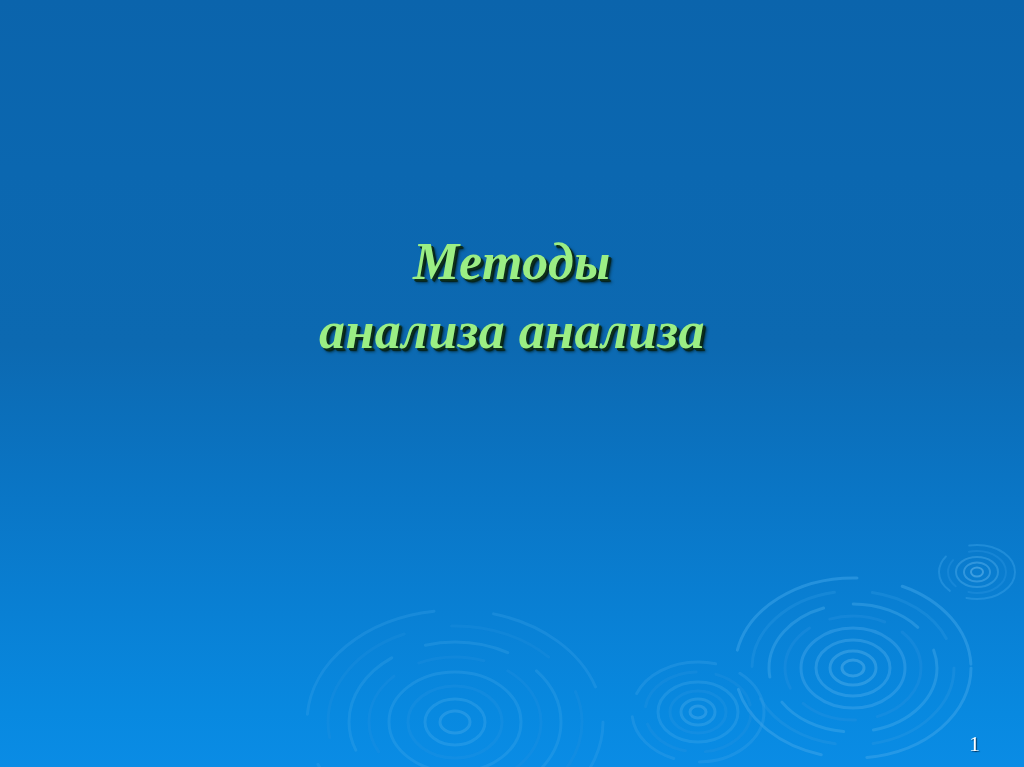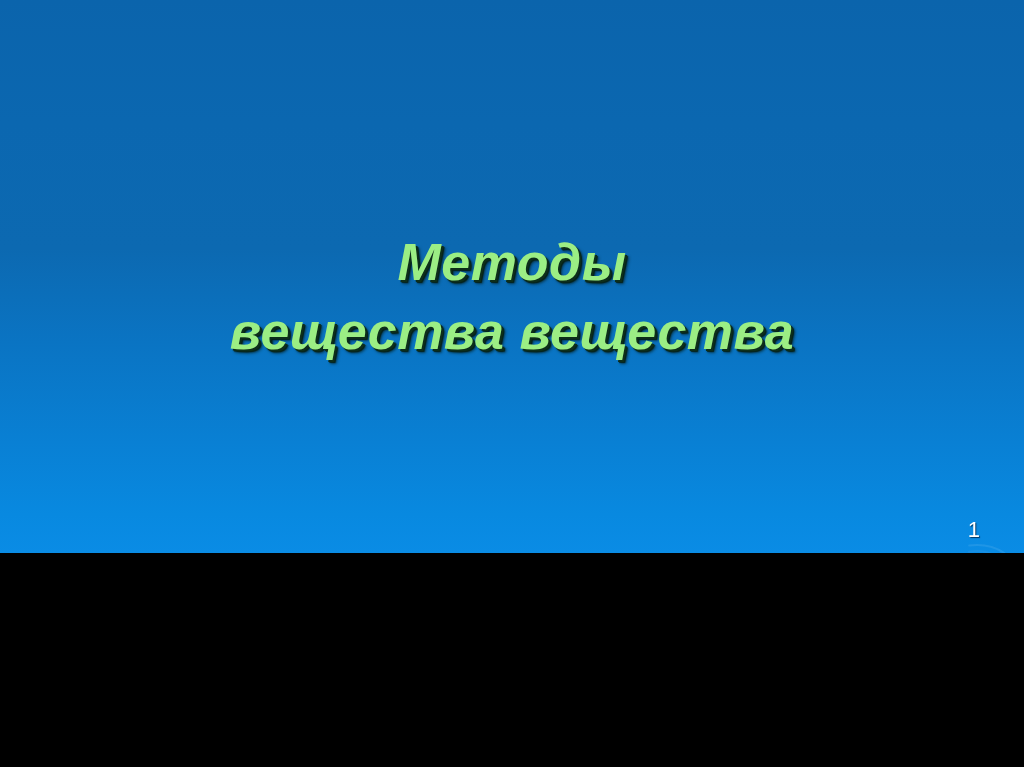--- a/index.html
+++ b/index.html
@@ -4,23 +4,23 @@
 <title>Slide</title>
 <style>
   html, body {
     margin: 0;
     padding: 0;
     background: #000;
   }
   #slide {
     position: relative;
     width: 1024px;
-    height: 553px;
+    height: 767px;
     overflow: hidden;
-    font-family: Liberation Sans, sans-serif;
+    font-family: Liberation Serif, serif;
     
     background: linear-gradient(to bottom,
         #0b64ac 0%,
         #0b67b0 22%,
         #0c69b1 45%,
         #0a74c3 62%,
         #0980d4 80%,
         #0889e0 93%,
         #0a8ce5 100%);
   }
@@ -126,18 +126,18 @@
           <ellipse cx="455" cy="722" rx="30" ry="23" stroke="#5db6ef" stroke-opacity="0.25" stroke-width="3"></ellipse>
           <ellipse cx="455" cy="722" rx="15" ry="11" stroke="#6cbef1" stroke-opacity="0.26" stroke-width="3"></ellipse>
         </g>
 
       </g>
     </svg>
   </div>
 
   <div class="title-block">
     <span class="title-line">Методы</span>
-    <span class="title-line">вещества вещества</span>
+    <span class="title-line">анализа анализа</span>
   </div>
 
   <div class="slide-number">1</div>
 
 </div>
 
 </body></html>

